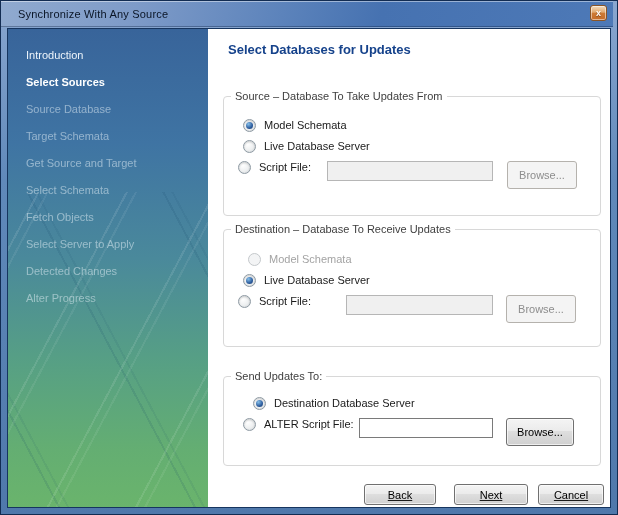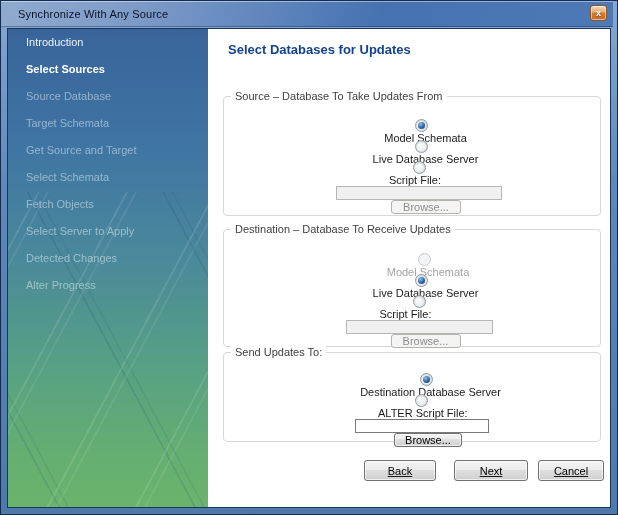--- a/index.html
+++ b/index.html
@@ -37,37 +37,37 @@
   .sidebar{
     position:relative;width:200px;flex:0 0 200px;
     background:linear-gradient(180deg,#38649a 0%,#3f74a3 24%,#4a899b 48%,#57a084 70%,#64ae72 88%,#6ab46c 100%);
   }
   .sidebar::after{
     content:"";position:absolute;left:0;right:0;top:34%;bottom:0;pointer-events:none;
     background-image:
       repeating-linear-gradient(118deg, rgba(255,255,255,0) 0 26px, rgba(255,255,255,.10) 26px 28px, rgba(255,255,255,0) 28px 34px, rgba(255,255,255,.07) 34px 36px, rgba(255,255,255,0) 36px 78px),
       repeating-linear-gradient(62deg, rgba(12,60,96,0) 0 44px, rgba(12,60,96,.12) 44px 46px, rgba(12,60,96,0) 46px 52px, rgba(12,60,96,.08) 52px 54px, rgba(12,60,96,0) 54px 120px);
   }
-  .steps{position:relative;padding-top:0;z-index:1;}
+  .steps{position:relative;padding-top:13px;z-index:1;}
   .step{height:27px;line-height:27px;padding-left:18px;font-size:11px;white-space:nowrap;}
   .step.done{color:#edf4fb;}
   .step.current{color:#ffffff;font-weight:bold;}
   .step.pending{color:rgba(233,244,250,.5);}
   
   .main{flex:1;position:relative;background:#fff;font-size:11px;color:#1a1a1a;}
   .heading{margin:13px 0 0 20px;font-size:13px;font-weight:bold;color:#15428b;line-height:15px;}
   .groupbox{position:relative;margin:0 9px 0 15px;border:1px solid #d8d8d8;border-radius:4px;}
   .gb1{margin-top:39px;height:120px;}
   .gb2{margin-top:13px;height:118px;}
-  .gb3{margin-top:5px;height:90px;}
+  .gb3{margin-top:29px;height:90px;}
   .gtitle{position:absolute;top:-7px;left:7px;background:#fff;padding:0 4px;font-size:11px;color:#404040;white-space:nowrap;}
   .rows1{padding-top:22px;}
   .rows2{padding-top:23px;}
   .rows3{padding-top:20px;}
-  .row{display:flex;align-items:center;height:21px;flex-direction:column;}
+  .row{display:flex;height:21px;}
   .ml14{margin-left:14px;}.ml19{margin-left:19px;}.ml24{margin-left:24px;}.ml29{margin-left:29px;}
   .radio{
     width:13px;height:13px;flex:0 0 13px;border-radius:50%;
     border:1px solid #8e9aa3;
     background:radial-gradient(circle at 35% 30%, #ffffff 0%, #eef0f1 55%, #d3d8db 100%);
     box-shadow:inset 0 1px 2px rgba(0,0,0,.18);
     position:relative;cursor:default;
   }
   .radio.sel::after{
     content:"";position:absolute;left:2px;top:2px;width:7px;height:7px;border-radius:50%;
@@ -77,21 +77,21 @@
   .rlabel{margin-left:8px;white-space:nowrap;}
   .rlabel.dis{color:#a3a3a3;}
   .lw68{width:68px;}.lw87{width:87px;}.lw95{width:95px;}
   .tinput{
     height:20px;font-size:11px;padding:0 3px;font-family:"Liberation Sans",sans-serif;
     border:1px solid #b6b6b6;background:#f0f0f0;outline:none;
   }
   .tinput.on{background:#ffffff;border-color:#7a7a7a;}
   .w166{width:166px;}.w147{width:147px;}.w134{width:134px;}
   .btn{
-    height:16px;font-size:11px;font-family:"Liberation Sans",sans-serif;
+    height:28px;font-size:11px;font-family:"Liberation Sans",sans-serif;
     border:1px solid #707070;border-radius:3px;color:#000;
     background:linear-gradient(180deg,#f4f4f4 0%,#ebebeb 45%,#dfdfdf 46%,#d0d0d0 100%);
     box-shadow:inset 0 0 0 1px rgba(255,255,255,.65);
     cursor:default;padding:0 4px;
   }
   .btn.dis{border-color:#b5b2ad;background:#f4f4f4;color:#8d8d8d;box-shadow:none;}
   .browse{margin-left:14px;width:70px;}
   .browse.b2{margin-left:13px;}
   .browse.b3{margin-left:13px;width:68px;}
   .btnbar{display:flex;justify-content:flex-end;align-items:flex-start;margin:18px 6px 0 0;text-decoration:underline;}

